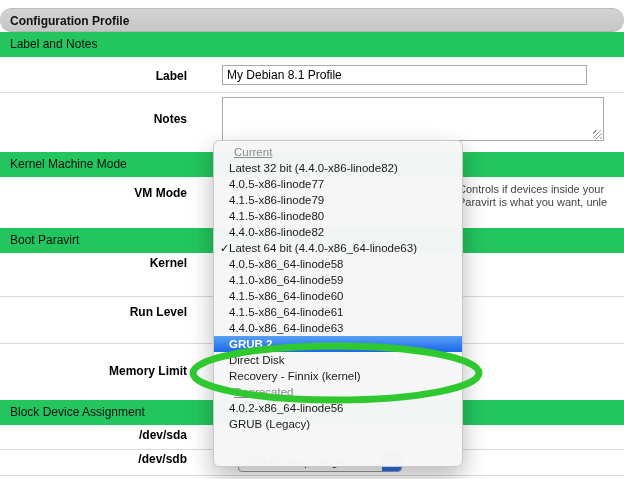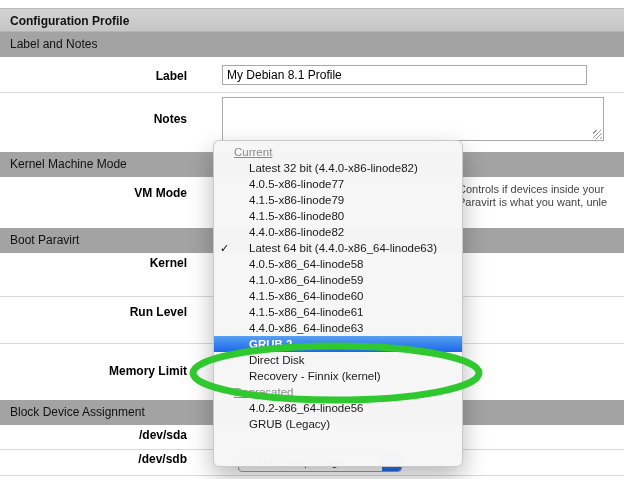--- a/index.html
+++ b/index.html
@@ -3,27 +3,27 @@
 <meta charset="utf-8">
 <style>
   html,body{margin:0;padding:0;background:#fff;}
   .page{
     position:relative;width:624px;height:479px;overflow:hidden;
     font-family:"Liberation Sans","DejaVu Sans",sans-serif;
     background:#fff;color:#000;
   }
   .bar{
     position:absolute;left:0;width:624px;height:25px;
-    background:#a3a3a3;font-size:12px;line-height:25px;
+    background:#22c55e;font-size:12px;line-height:25px;
     padding-left:10px;box-sizing:border-box;color:#111;
   }
   .bar.main{
     top:8px;height:24px;line-height:24px;
     background:linear-gradient(#d3d3d3,#c6c6c6);
-    font-weight:bold;border-top:1px solid #bbb;border-bottom:1px solid #b5b5b5;
+    font-weight:bold;border-top:1px solid #bbb;border-bottom:1px solid #b5b5b5;border-radius:12px;
   }
   .divider{position:absolute;left:0;width:624px;height:1px;background:#d9d9d9;}
   .form-label{
     position:absolute;left:0;width:187px;text-align:right;
     font-weight:bold;font-size:12px;color:#000;white-space:nowrap;
   }
   .text-input{
     position:absolute;left:222px;top:65px;width:365px;height:20px;
     border:1px solid #a9a9a9;font-family:"Liberation Sans",sans-serif;
     font-size:12px;padding:0 4px;box-sizing:border-box;color:#000;background:#fff;
@@ -56,21 +56,21 @@
   
   .menu-panel{
     position:absolute;left:213px;top:140px;width:250px;height:327px;
     background:rgba(246,246,246,0.98);
     border:1px solid rgba(0,0,0,0.18);border-radius:6px;
     box-shadow:0 10px 24px rgba(0,0,0,0.28);
     box-sizing:border-box;z-index:10;padding:3px 0;overflow:hidden;
   }
   .menu-row{
     position:relative;height:16px;line-height:16px;font-size:11.5px;
-    padding-left:35px;white-space:nowrap;color:#1a1a1a;
+    padding-left:15px;white-space:nowrap;color:#1a1a1a;
   }
   .menu-row.group{padding-left:20px;color:#8b8b8b;text-decoration:underline;}
   .menu-row.selected{
     background:linear-gradient(#57a0f3,#1c67ea);
     color:#fff;font-weight:bold;
   }
   .menu-row .check{
     position:absolute;left:6px;top:0;font-size:11px;color:#000;
   }
   .annotation-svg{position:absolute;left:186px;top:340px;z-index:20;pointer-events:none;}

